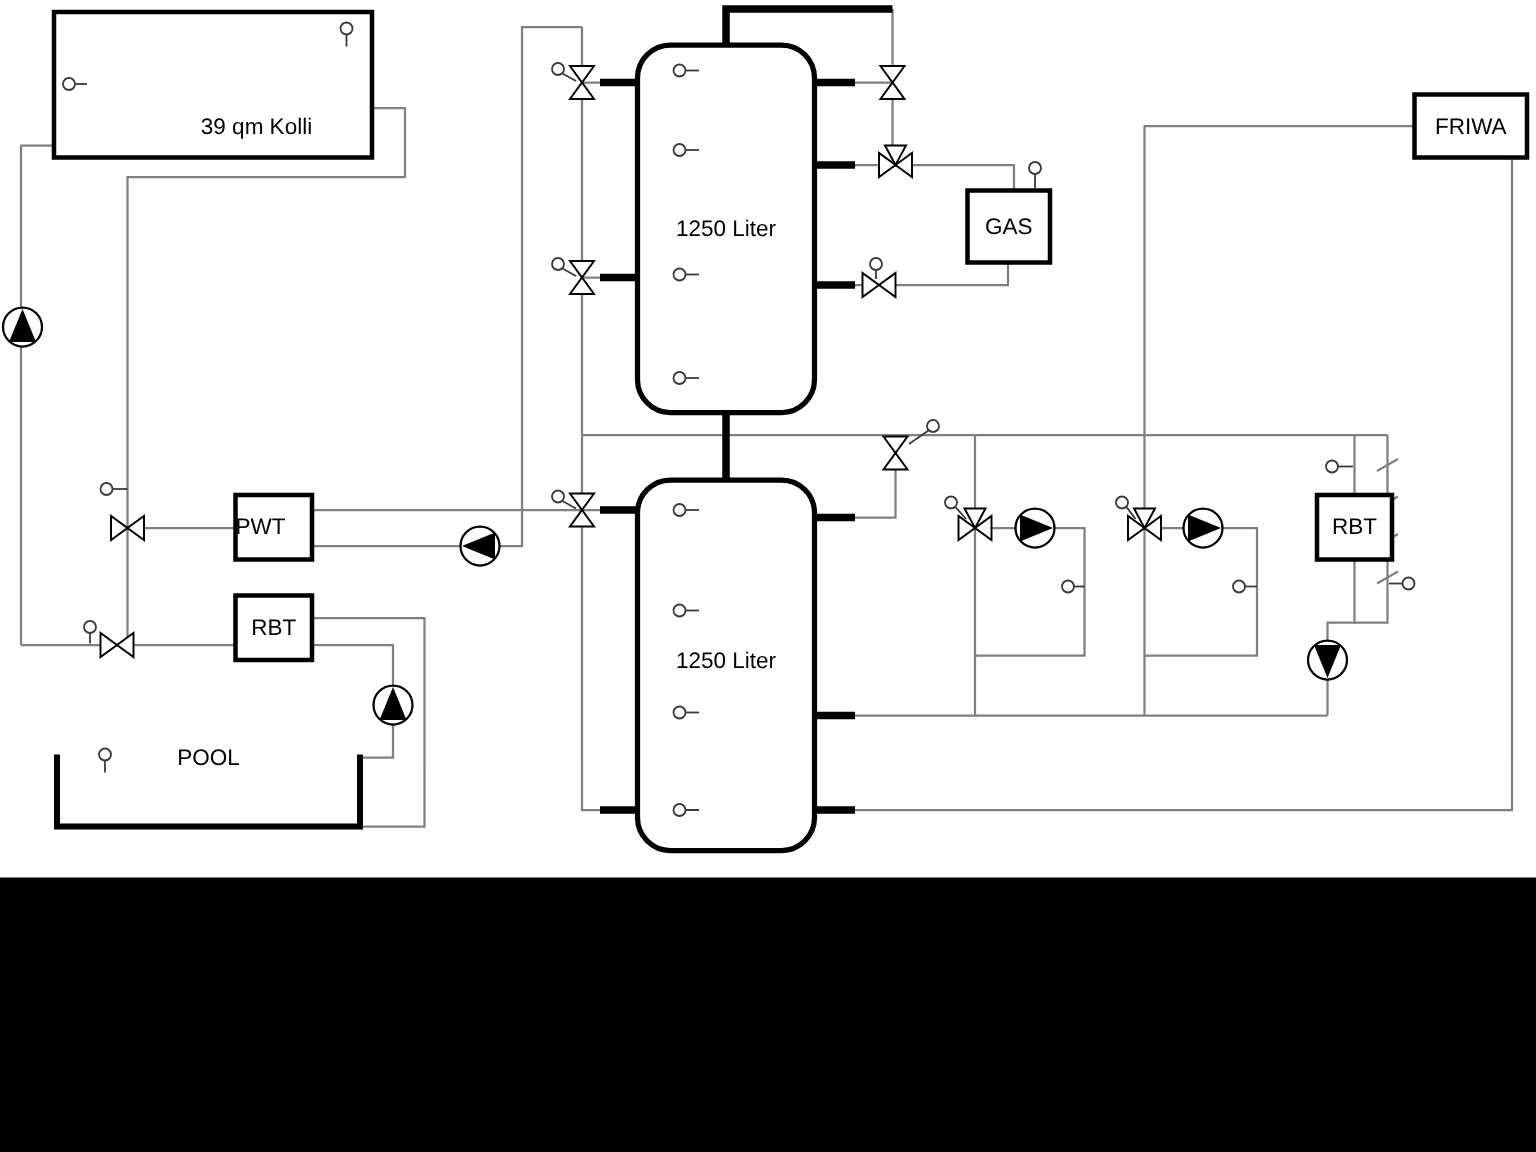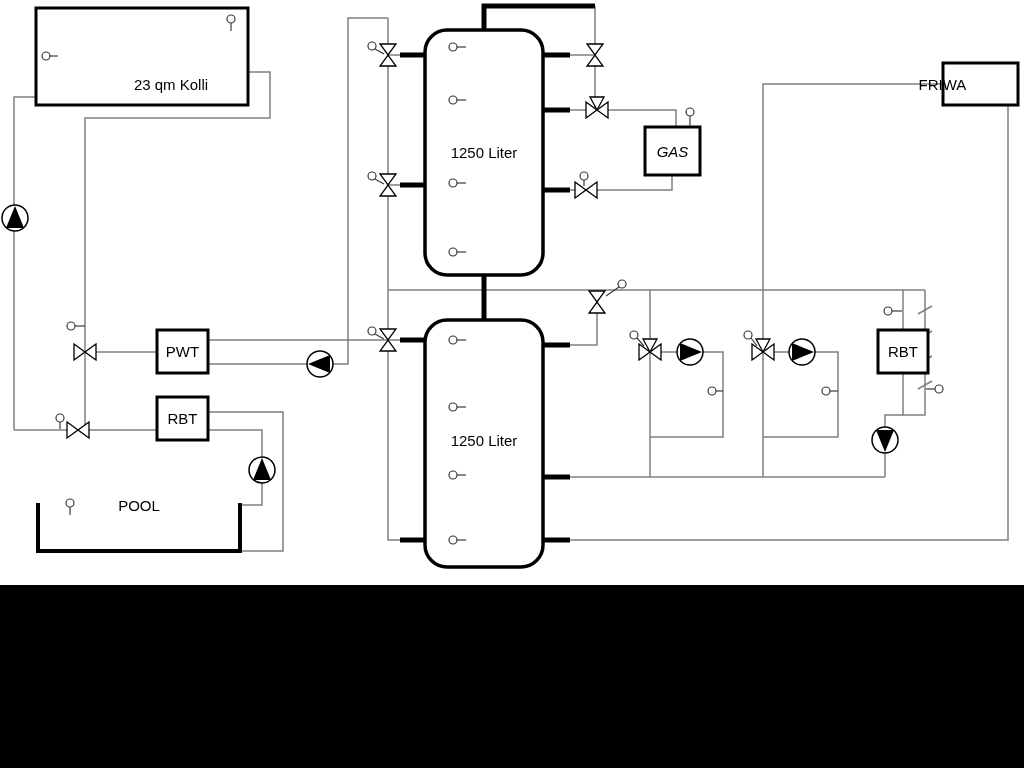--- a/index.html
+++ b/index.html
@@ -242,24 +242,24 @@
           <circle class="sens" cx="888" cy="311" r="4"></circle>
           <line class="sens" x1="892" y1="311" x2="902" y2="311"></line>
         </g>
       <g>
           <circle class="sens" cx="939" cy="389" r="4"></circle>
           <line class="sens" x1="935" y1="389" x2="926" y2="389"></line>
         </g>
     </g>
   </svg>
 
-  <div class="lbl" style="left:96px;top:76px;width:150px;">23 qm Kolli</div>
+  <div class="lbl" style="left:96px;top:76px;width:150px;">39 qm Kolli</div>
   <div class="lbl" style="left:425px;top:144px;width:118px;">1250 Liter</div>
   <div class="lbl" style="left:425px;top:432px;width:118px;">1250 Liter</div>
-  <div class="lbl" style="left:645px;top:143px;width:55px;font-style:italic;">GAS</div>
-  <div class="lbl" style="left:905px;top:76px;width:75px;">FRIWA</div>
-  <div class="lbl" style="left:157px;top:343px;width:51px;">PWT</div>
+  <div class="lbl" style="left:645px;top:143px;width:55px;">GAS</div>
+  <div class="lbl" style="left:943px;top:76px;width:75px;">FRIWA</div>
+  <div class="lbl" style="left:157px;top:343px;width:30px;">PWT</div>
   <div class="lbl" style="left:157px;top:410px;width:51px;">RBT</div>
   <div class="lbl" style="left:878px;top:343px;width:50px;">RBT</div>
   <div class="lbl" style="left:58px;top:497px;width:162px;">POOL</div>
 
   <div id="band"></div>
 </div>
 
 </body></html>

